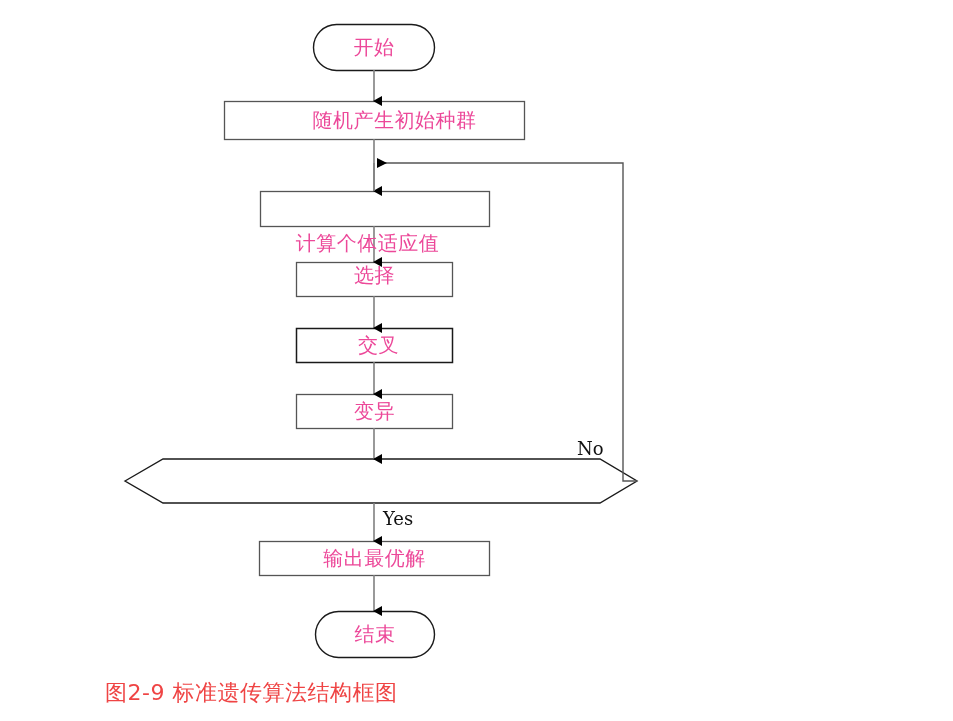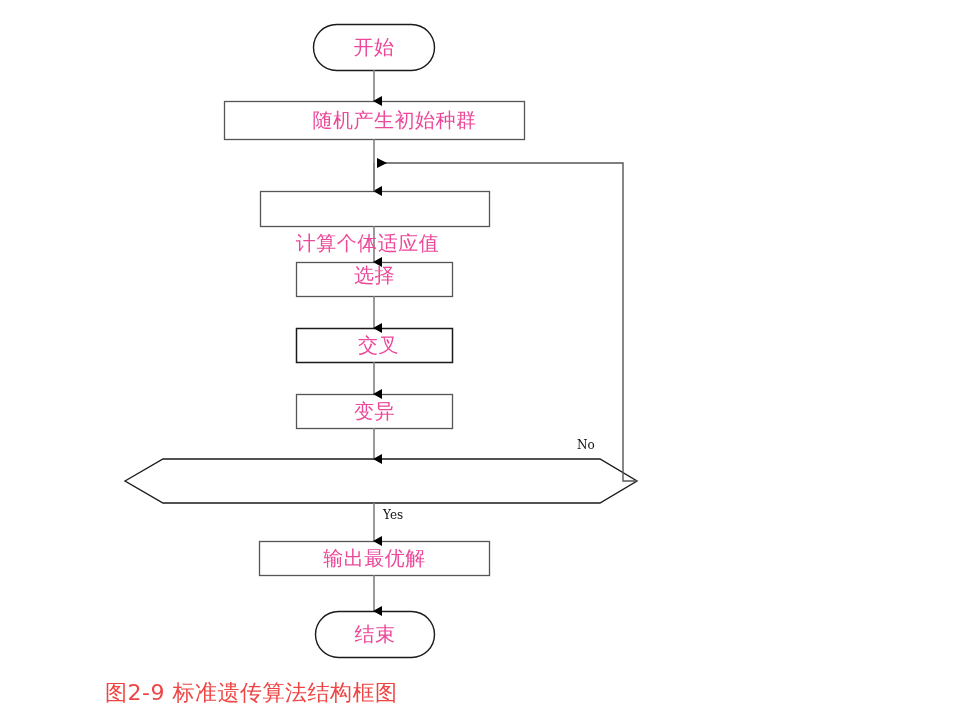--- a/index.html
+++ b/index.html
@@ -38,21 +38,21 @@
     font-family: Liberation Sans, sans-serif;
     white-space: nowrap;
     letter-spacing: 0.5px;
     pointer-events: none;
   }
   .cjk-20 { font-size: 20px; }
   .edge-label {
     position: absolute;
     color: #111111;
     font-family: "DejaVu Serif", "Liberation Serif", serif;
-    font-size: 12px;
+    font-size: 18px;
     white-space: nowrap;
   }
   .caption {
     position: absolute;
     left: 105px;
     top: 678px;
     font-size: 22px;
     color: #ef4444;
     font-family: "DejaVu Sans", "Liberation Sans", sans-serif;
     white-space: nowrap;

